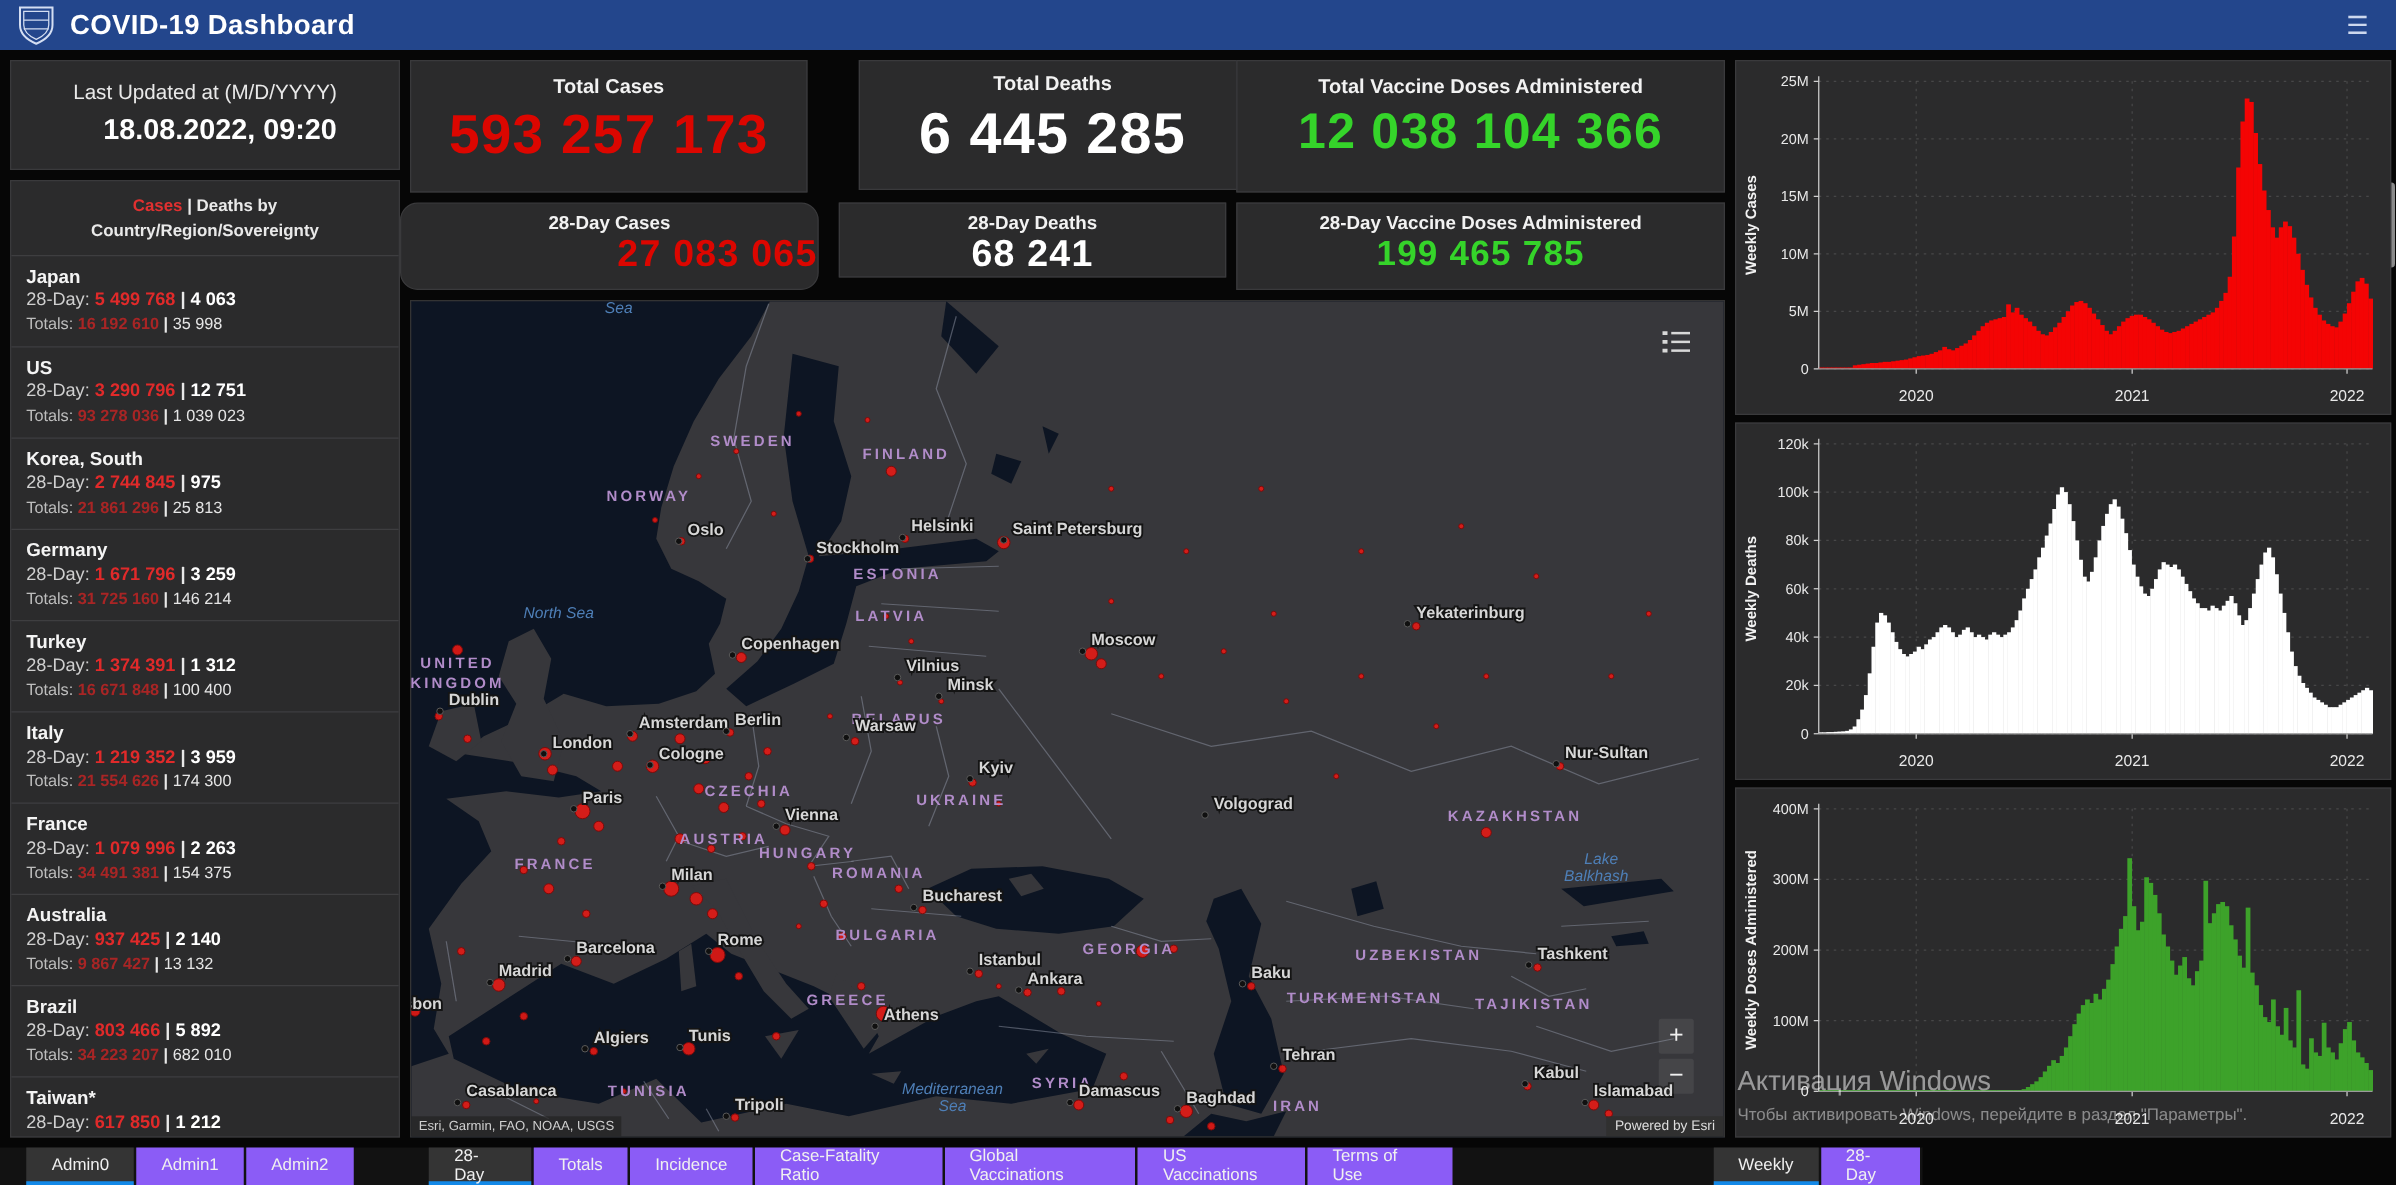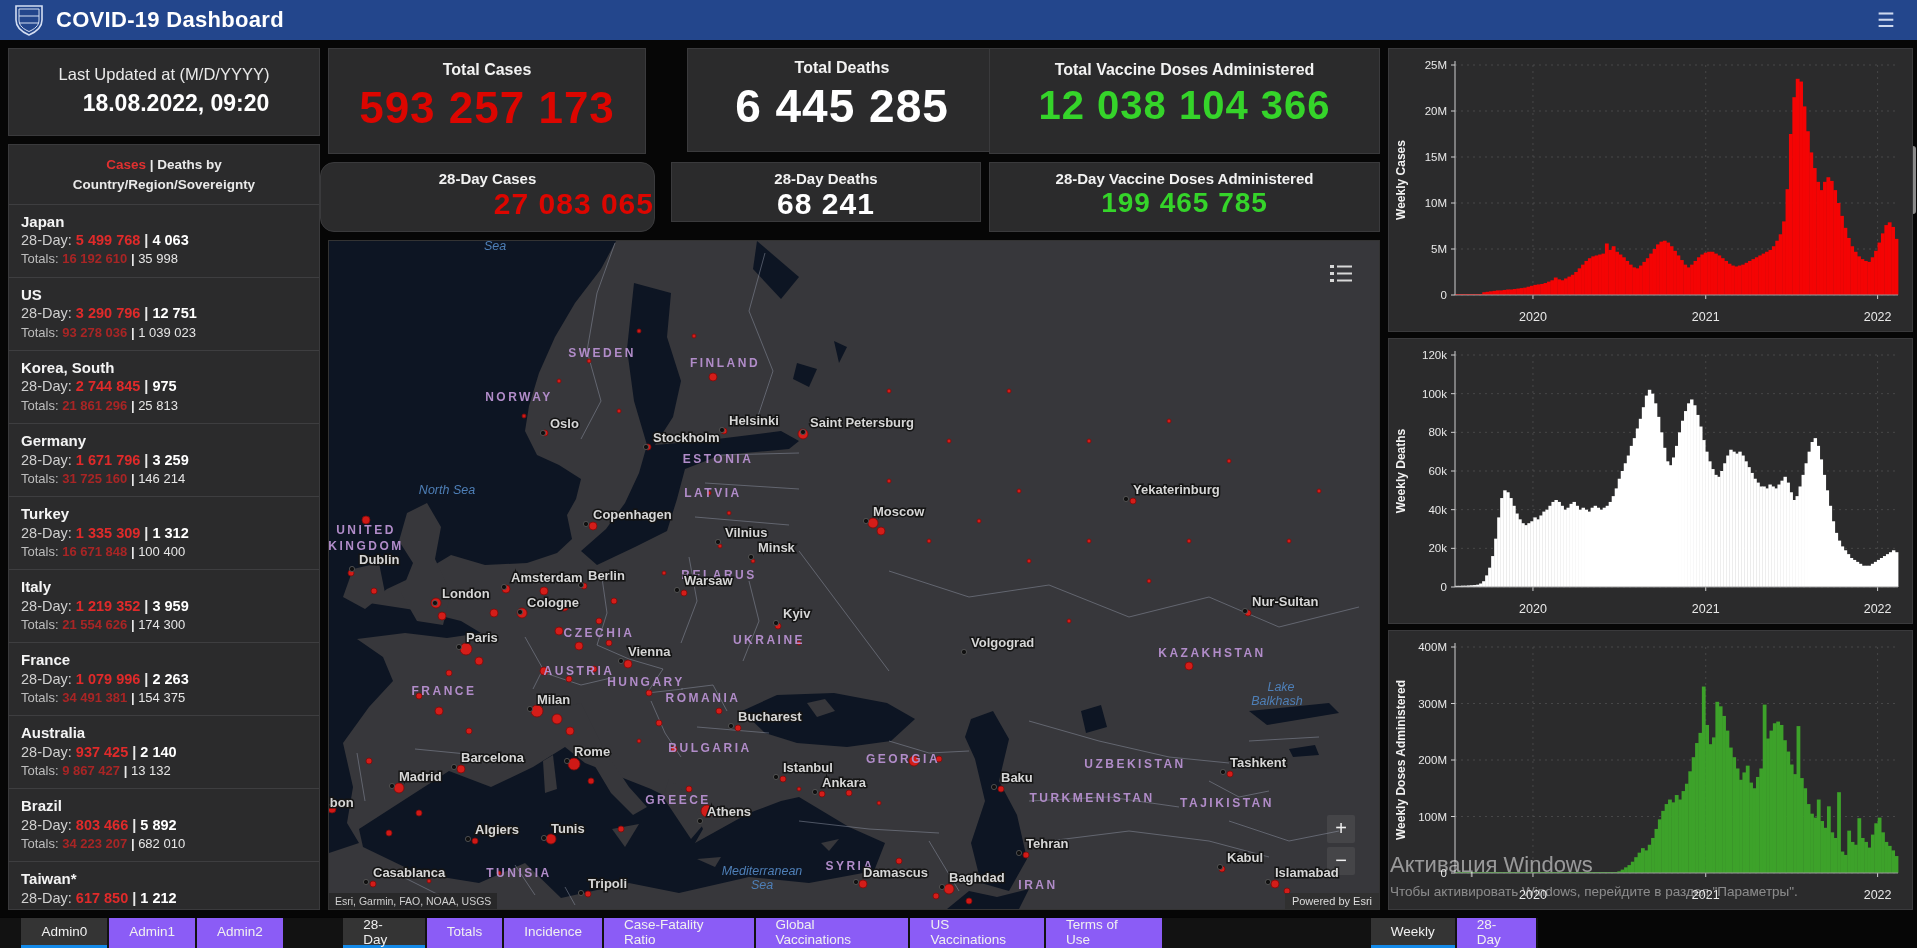--- a/index.html
+++ b/index.html
@@ -99,21 +99,21 @@
         <div class="l2"><span class="p">28-Day: </span><span class="c">2 744 845</span><span class="sep"> | </span><span class="d">975</span></div>
         <div class="l3"><span class="p">Totals: </span><span class="c">21 861 296</span><span class="sep"> | </span><span class="d">25 813</span></div>
       </div>
       <div class="country-row">
         <div class="cname">Germany</div>
         <div class="l2"><span class="p">28-Day: </span><span class="c">1 671 796</span><span class="sep"> | </span><span class="d">3 259</span></div>
         <div class="l3"><span class="p">Totals: </span><span class="c">31 725 160</span><span class="sep"> | </span><span class="d">146 214</span></div>
       </div>
       <div class="country-row">
         <div class="cname">Turkey</div>
-        <div class="l2"><span class="p">28-Day: </span><span class="c">1 335 309</span><span class="sep"> | </span><span class="d">1 312</span></div>
+        <div class="l2"><span class="p">28-Day: </span><span class="c">1 374 391</span><span class="sep"> | </span><span class="d">1 312</span></div>
         <div class="l3"><span class="p">Totals: </span><span class="c">16 671 848</span><span class="sep"> | </span><span class="d">100 400</span></div>
       </div>
       <div class="country-row">
         <div class="cname">Italy</div>
         <div class="l2"><span class="p">28-Day: </span><span class="c">1 219 352</span><span class="sep"> | </span><span class="d">3 959</span></div>
         <div class="l3"><span class="p">Totals: </span><span class="c">21 554 626</span><span class="sep"> | </span><span class="d">174 300</span></div>
       </div>
       <div class="country-row">
         <div class="cname">France</div>
         <div class="l2"><span class="p">28-Day: </span><span class="c">1 079 996</span><span class="sep"> | </span><span class="d">2 263</span></div>

